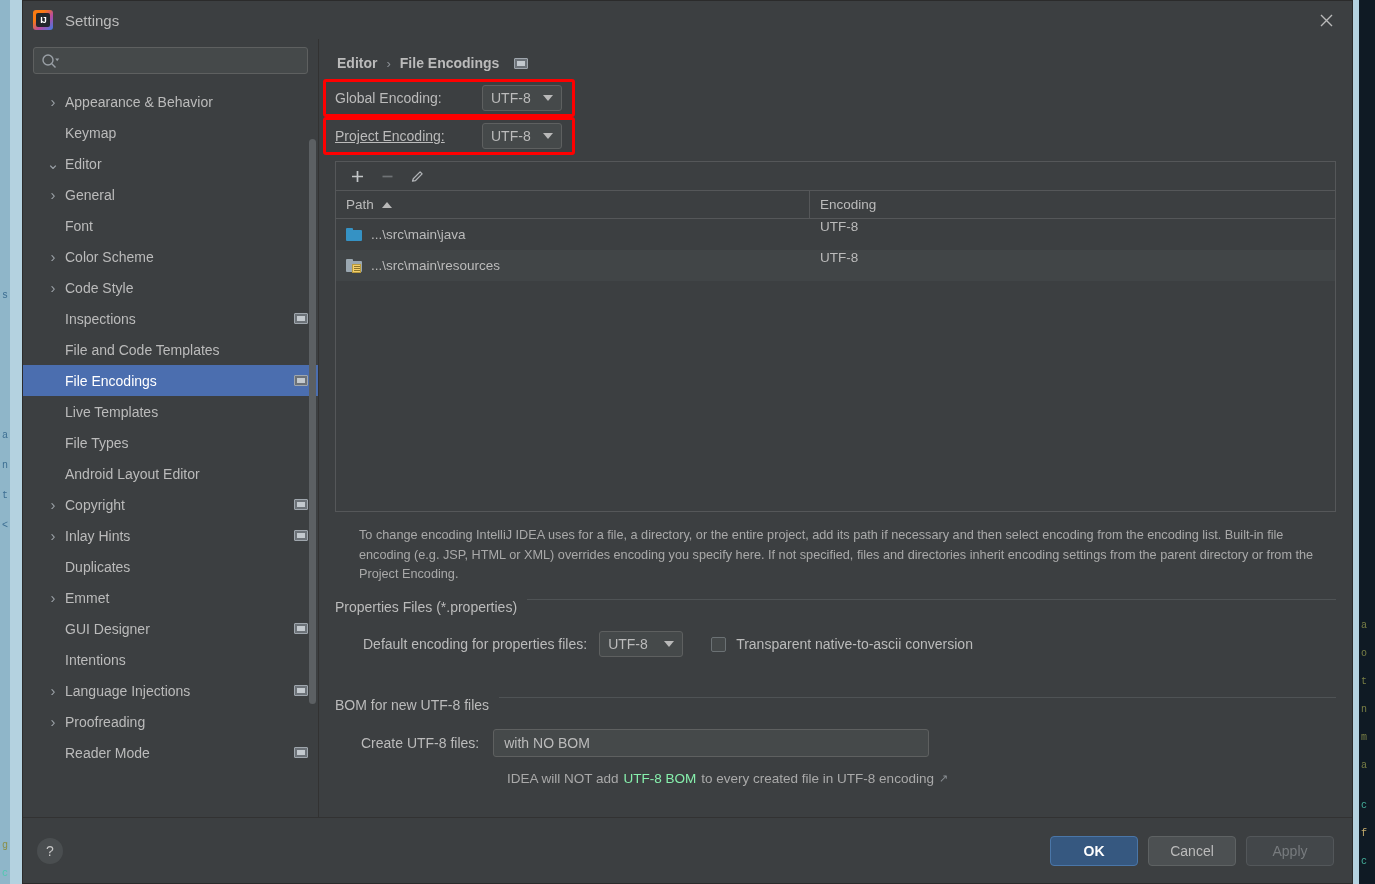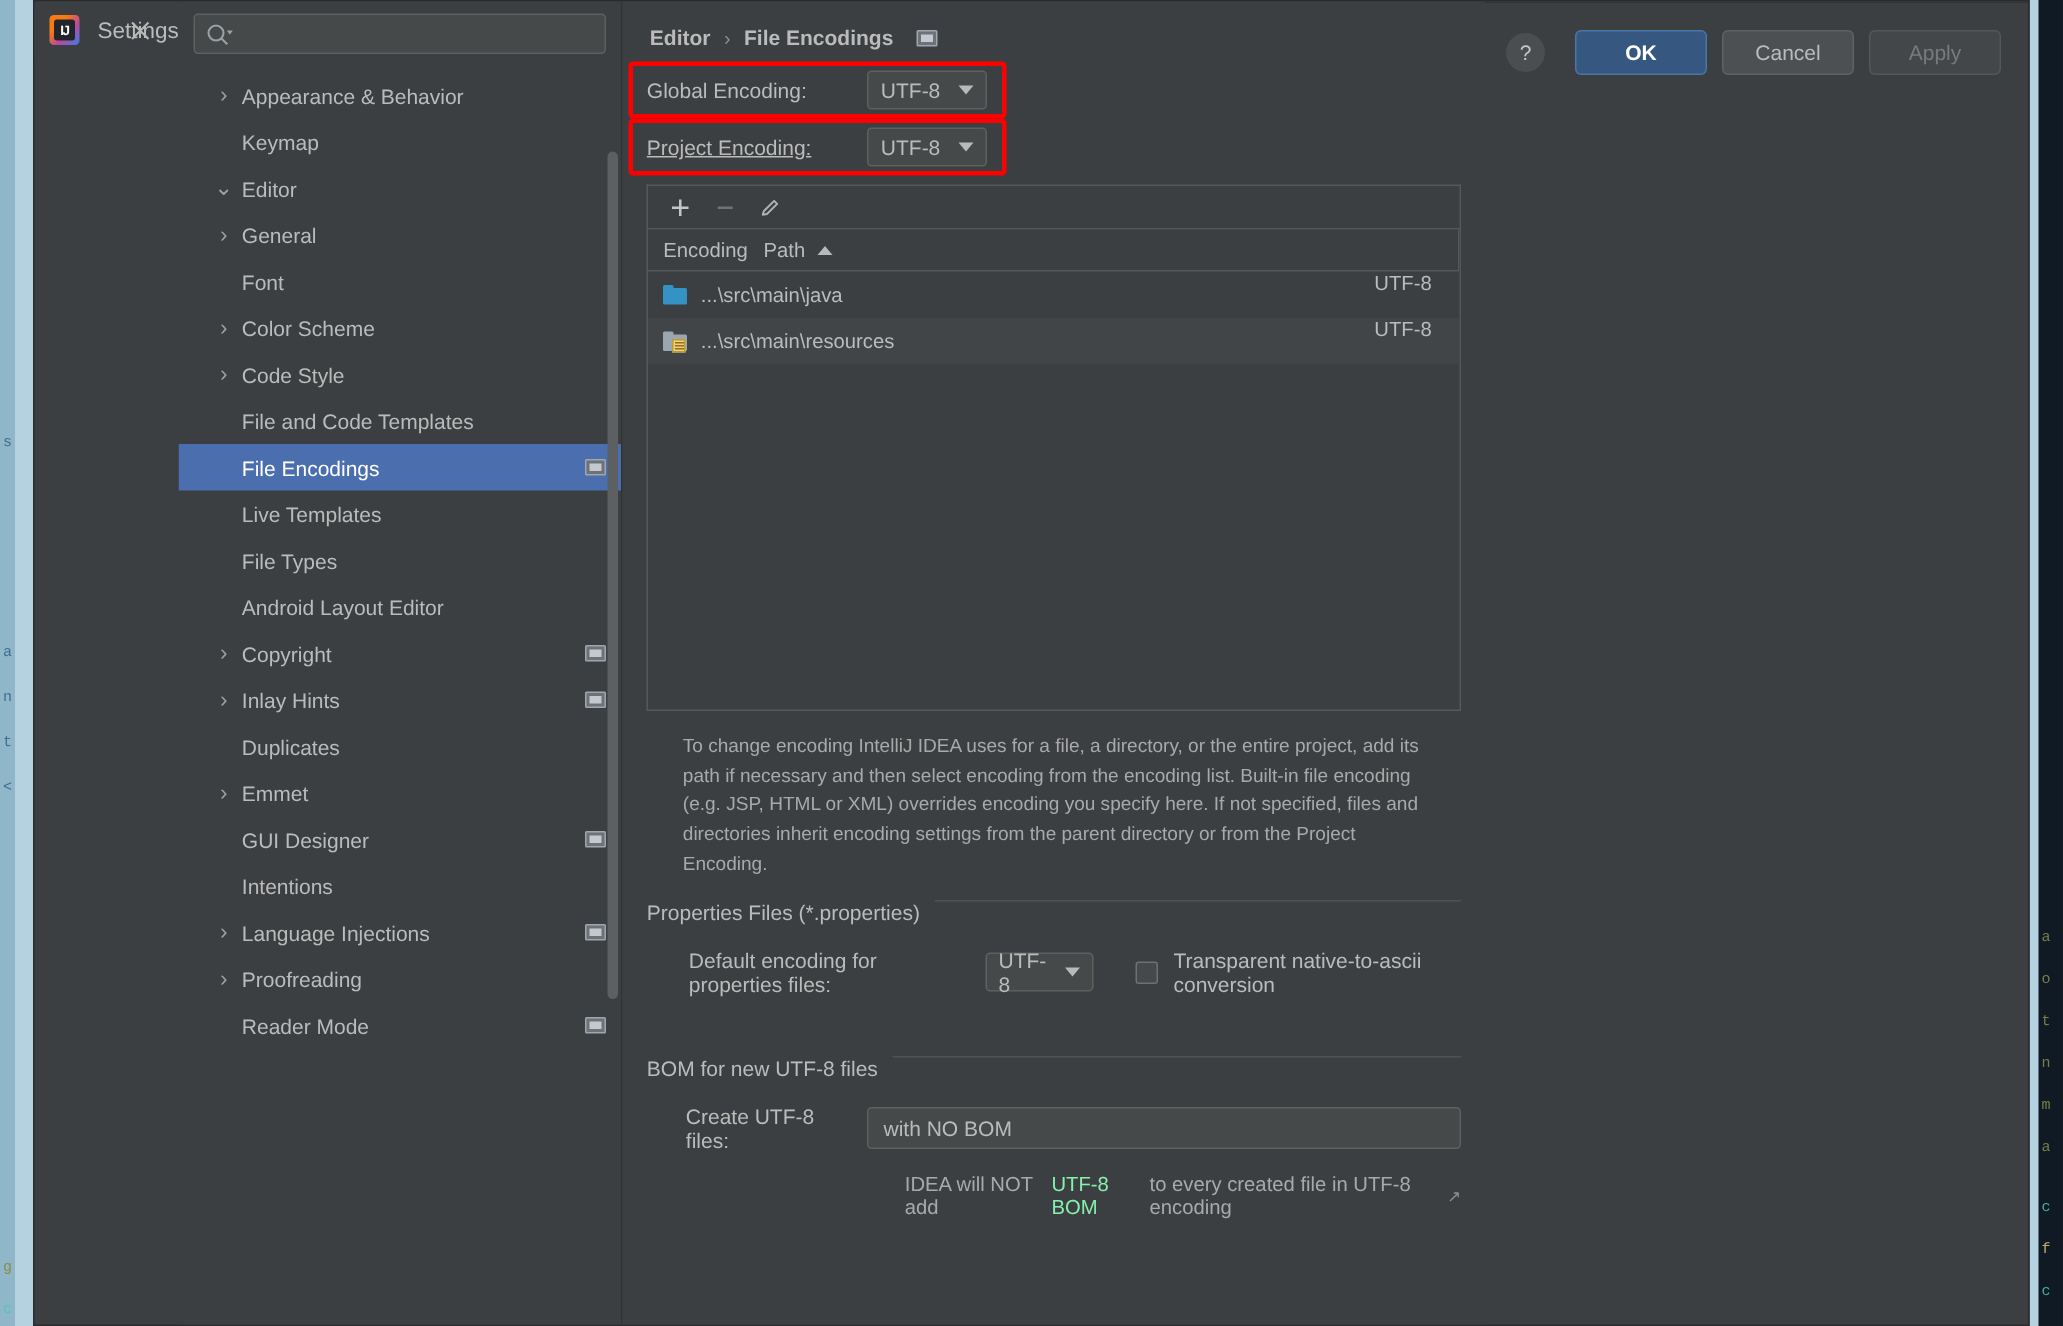--- a/index.html
+++ b/index.html
@@ -40,21 +40,21 @@
     position: absolute; left: 2px; font-size: 10px;
     font-family: "Liberation Mono", monospace; color: #3d6f93;
     white-space: nowrap;
   }
 
   
   #dialog {
     position: absolute; left: 22px; top: 0px;
     width: 1331px; height: 884px;
     background: #3c3f41;
-    display: flex; flex-direction: row;
+    display: flex; flex-direction: column;
     border: 1px solid #2b2b2b;
   }
 
   
   #titlebar {
     height: 38px; min-height: 38px;
     background: #3c3f41;
     display: flex; align-items: center;
     padding: 0 0 0 10px;
     position: relative;
@@ -395,20 +395,25 @@
           <div class="tree-row depth2">
             <span class="arrow" style="font-size: 15px;">›</span>
             <span class="label">Color Scheme</span>
           </div>
           <div class="tree-row depth2">
             <span class="arrow" style="font-size: 15px;">›</span>
             <span class="label">Code Style</span>
           </div>
           <div class="tree-row depth2">
             <span class="arrow empty" style="font-size: 15px;">›</span>
+            <span class="label">Inspections</span>
+            <span class="badge-icon"></span>
+          </div>
+          <div class="tree-row depth2">
+            <span class="arrow empty" style="font-size: 15px;">›</span>
             <span class="label">File and Code Templates</span>
           </div>
           <div class="tree-row depth2 selected">
             <span class="arrow empty" style="font-size: 15px;">›</span>
             <span class="label">File Encodings</span>
             <span class="badge-icon"></span>
           </div>
           <div class="tree-row depth2">
             <span class="arrow empty" style="font-size: 15px;">›</span>
             <span class="label">Live Templates</span>
@@ -505,26 +510,26 @@
           </div>
           <div class="tb-btn">
             <svg width="15" height="15" viewBox="0 0 15 15" aria-hidden="true">
               <path d="M2.5 12.2 L3.3 9.7 L10.1 2.9 L12.1 4.9 L5.3 11.7 Z" fill="none" stroke="#b0b3b6" stroke-width="1.3" stroke-linejoin="round"></path>
             </svg>
           </div>
         </div>
 
         <div id="enc-table">
           <div id="enc-head">
-            <div class="col enc">
-              <span>Encoding</span>
-            </div>
             <div class="col path">
               <span>Path</span>
               <span class="sort-caret"></span>
+            </div>
+            <div class="col enc">
+              <span>Encoding</span>
             </div>
           </div>
           <div id="enc-body">
               <div class="enc-row">
                 <div class="c-path">
                   <span class="folder-icon blue">
                     <span class="tab"></span>
                     <span class="body"></span>
                   </span>
                   <span>...\src\main\java</span>

